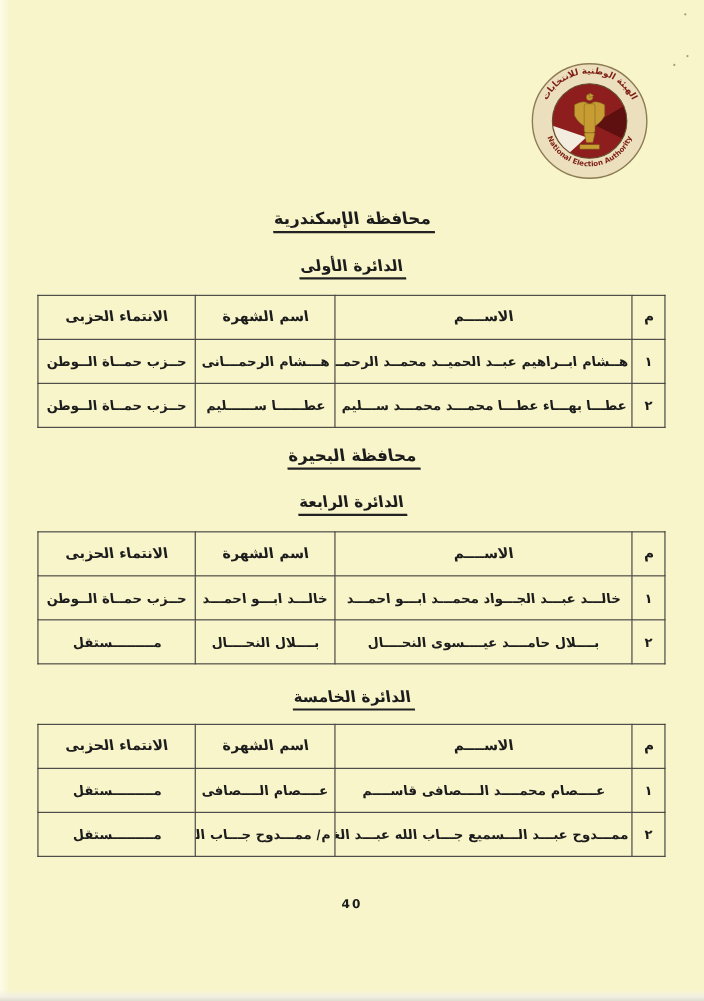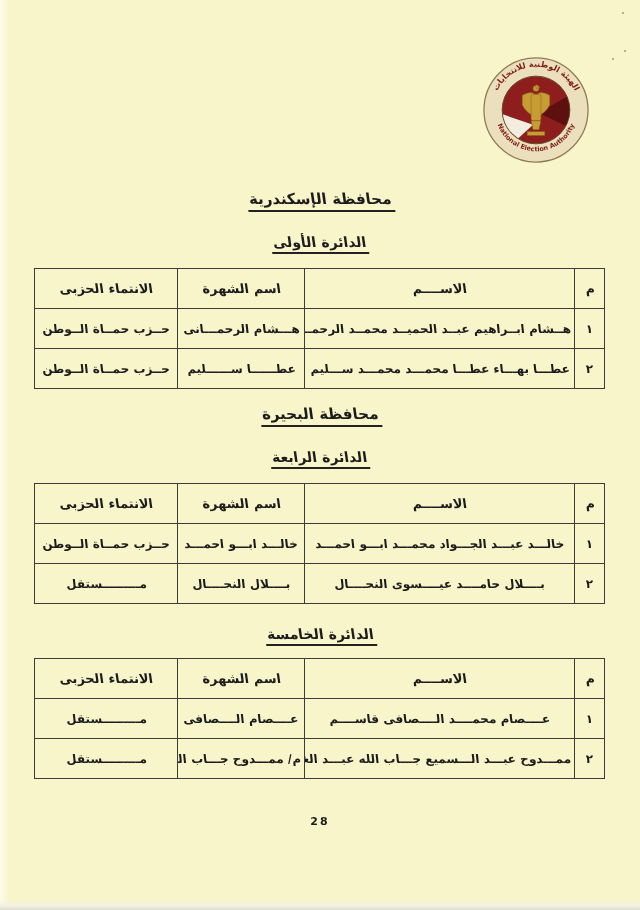--- a/index.html
+++ b/index.html
@@ -208,15 +208,15 @@
       <tr>
         <td class="num">٢</td>
         <td class="name-cell"><span class="t">ممـــدوح عبـــد الـــسميع جـــاب الله عبـــد الغفـــار</span></td>
         <td class="alias-cell"><span class="t">م/ ممـــدوح جـــاب الله</span></td>
         <td class="party-cell"><span class="t">مـــــــــستقل</span></td>
       </tr>
     </tbody>
       </table>
   </div>
 
-  <div class="page-number">28</div>
+  <div class="page-number">40</div>
 
 </div>
 
 </body></html>

